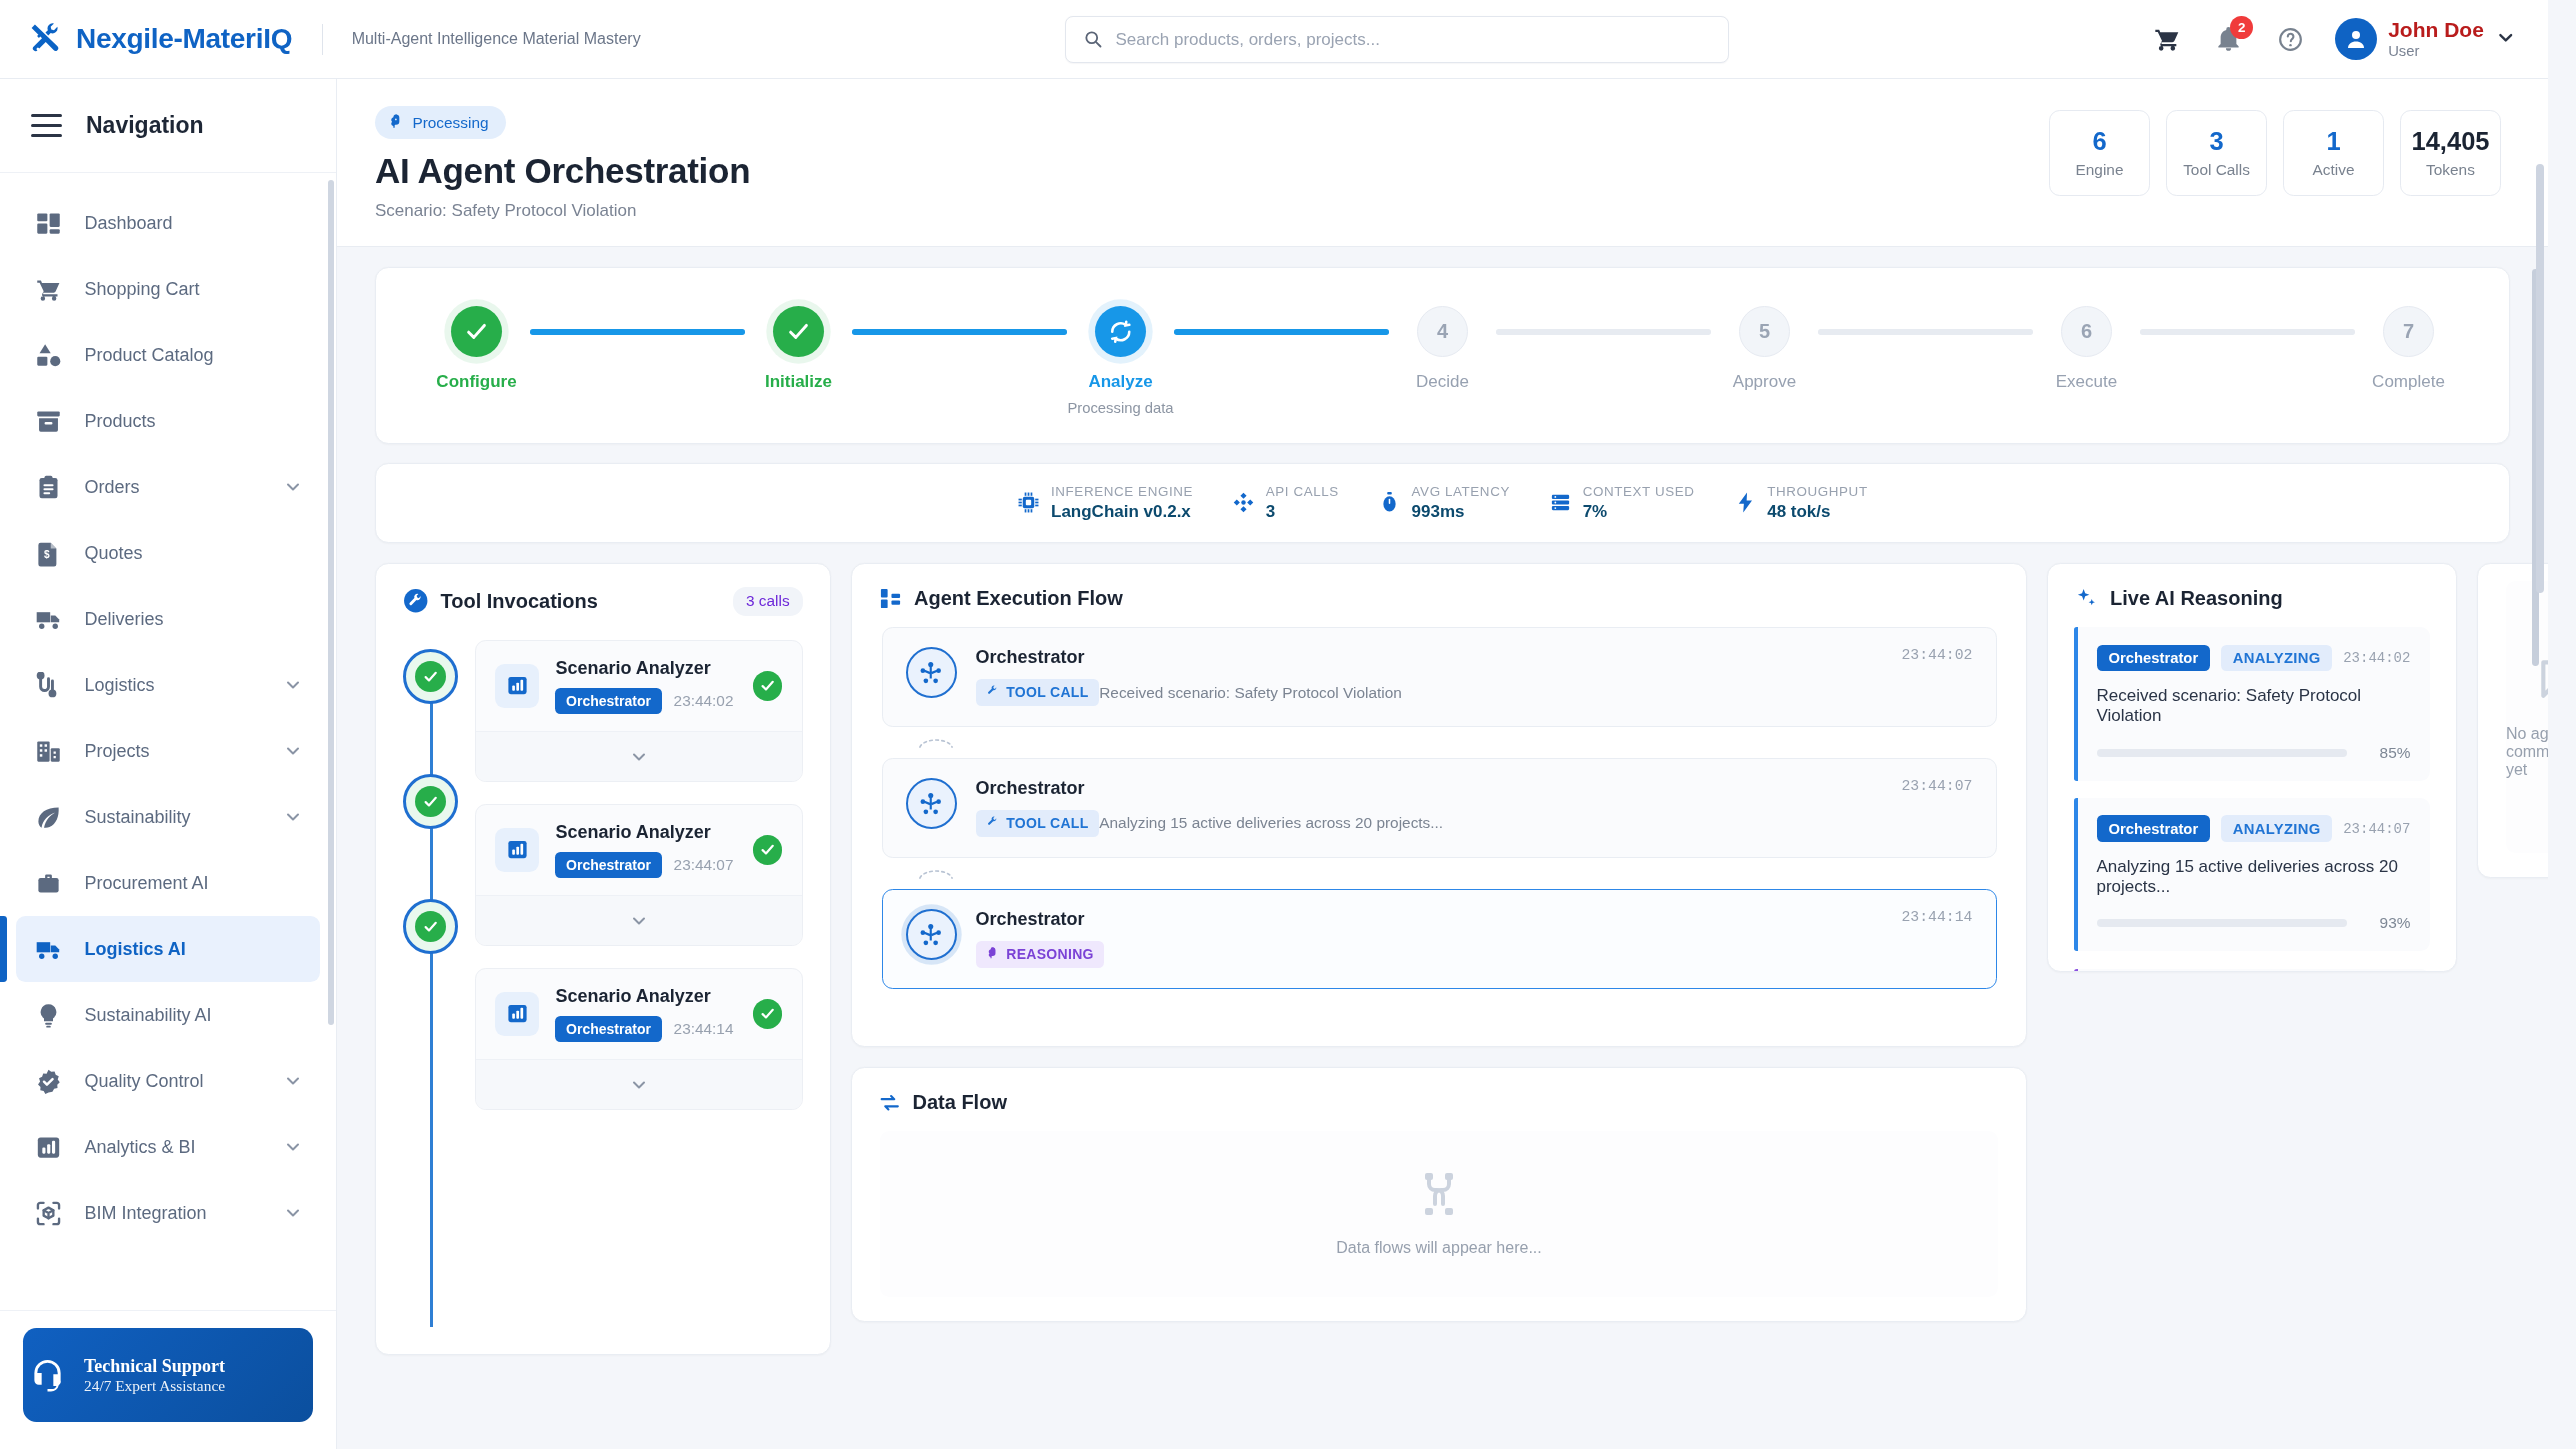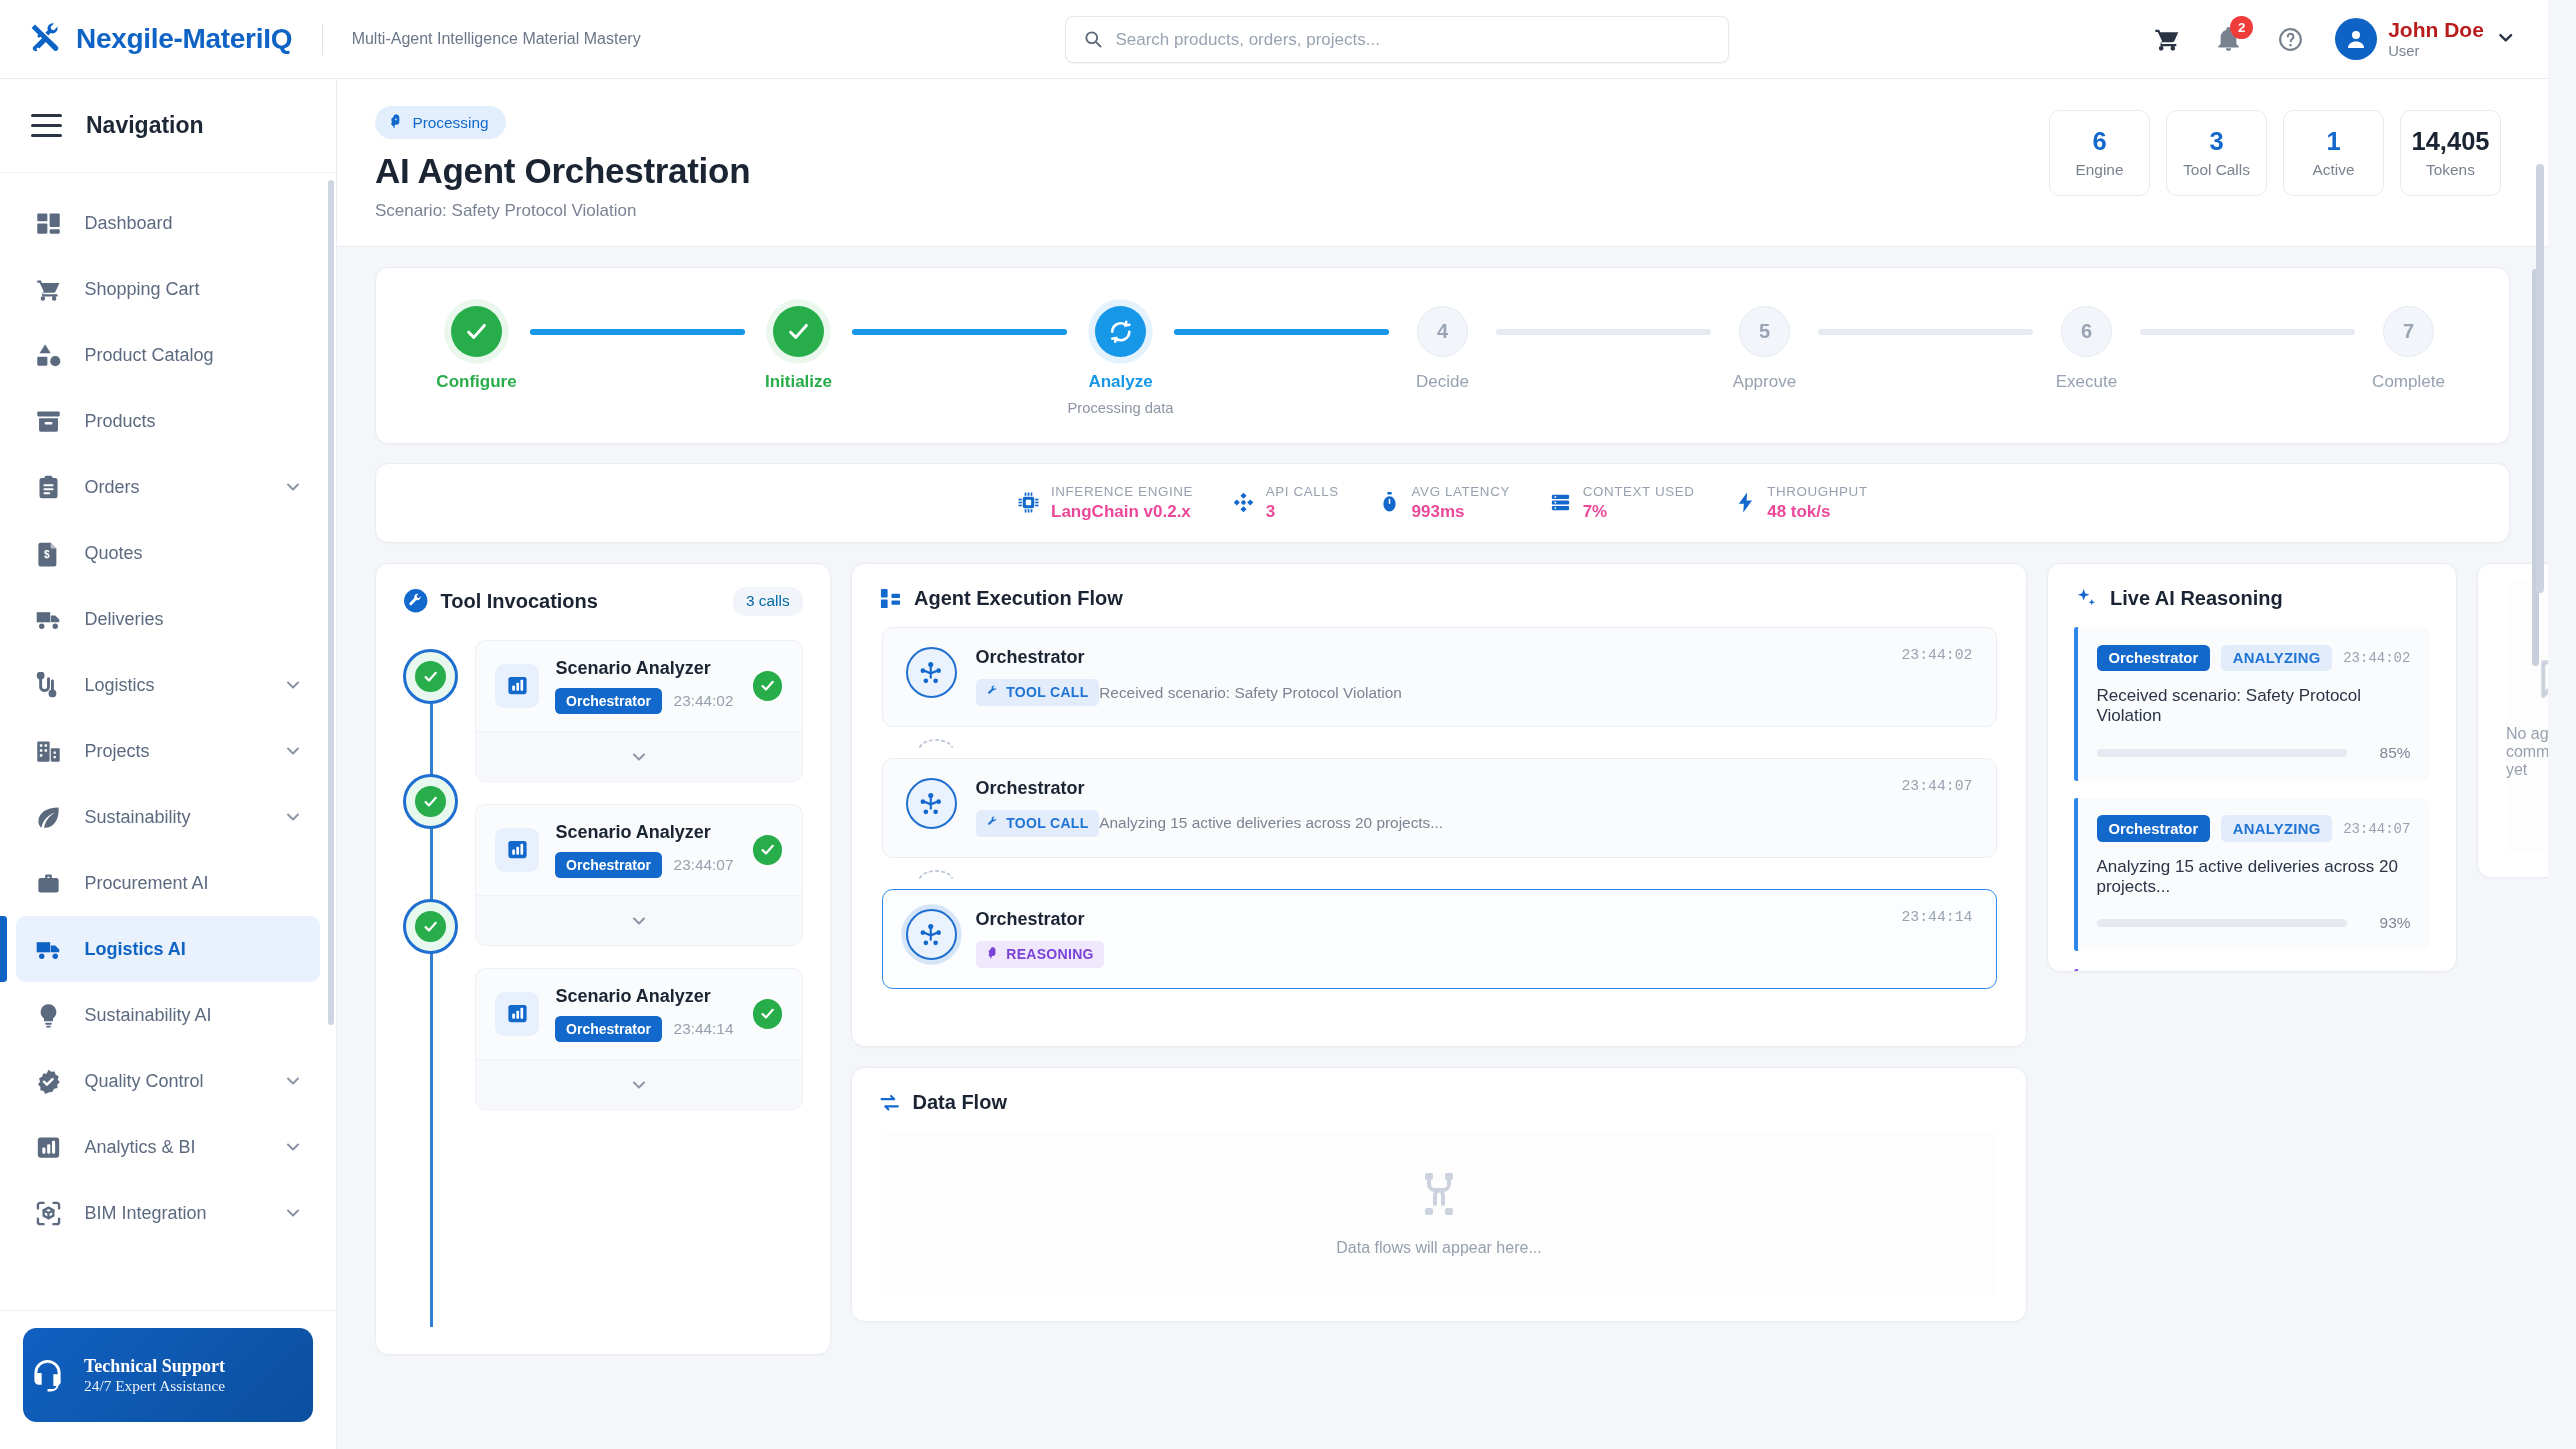--- a/index.html
+++ b/index.html
@@ -129,32 +129,32 @@
   .step-bar { flex: 1; height: 5.4px; border-radius: 2.7px; margin-top: 23px; }
   .step-bar.on { background: #1797e8; }
   .step-bar.off { background: #e7ebf1; }
 
   
   .metrics { padding: 20px 27px; margin-bottom: 20px; display: flex; justify-content: center; align-items: center; gap: 39px; }
   .metric { display: flex; align-items: center; gap: 10.7px; }
   .metric .m-ico { color: #1368cb; display: flex; align-items: center; }
   .metric .m-txt { display: flex; flex-direction: column; gap: 2.7px; }
   .m-label { font-size: 13.4px; color: #98a1af; letter-spacing: 0.6px; text-transform: uppercase; }
-  .m-value { font-size: 17px; font-weight: 700; color: #ec4899; }
+  .m-value { font-size: 17px; font-weight: 700; color: #0c4a6e; }
 
   
   .grid { display: flex; gap: 20px; align-items: flex-start; }
   .col-left { width: 456px; flex: 0 0 456px; }
   .col-mid { flex: 1; min-width: 0; display: flex; flex-direction: column; gap: 20px; }
   .col-right { width: 463px; flex: 0 0 463px; display: flex; flex-direction: row; gap: 20px; }
 
   .panel-head { display: flex; align-items: center; gap: 12px; padding: 23px 27px 0 27px; }
   .panel-title { font-size: 20px; font-weight: 700; color: #1b2433; }
   .panel-ico { display: flex; align-items: center; color: #1368cb; }
-  .pill-count { margin-left: auto; background: #f1f4f9; color: #0369a1; font-size: 15.4px; border-radius: 13px; padding: 5.4px 13.4px; text-align: right; }
+  .pill-count { margin-left: auto; background: #f1f4f9; color: #6d28d9; font-size: 15.4px; border-radius: 13px; padding: 5.4px 13.4px; text-align: right; }
 
   
   .tool-panel { height: 792px; display: flex; flex-direction: column; }
   .tool-body { flex: 1; padding: 24px 27px 27px 27px; display: flex; gap: 17.4px; overflow: hidden; position: relative; }
   .timeline { width: 55px; flex: 0 0 55px; position: relative; padding-top: 9.4px; }
   .tl-line { position: absolute; left: 27px; top: 40px; bottom: 0px; width: 3.4px; background: #2f7fd4; }
   .tl-node {
     position: relative; width: 55px; height: 55px; border-radius: 50%; border: 3.4px solid #1f6fd0;
     background: #e9f8ee; display: flex; align-items: center; justify-content: center; z-index: 2;
   }

